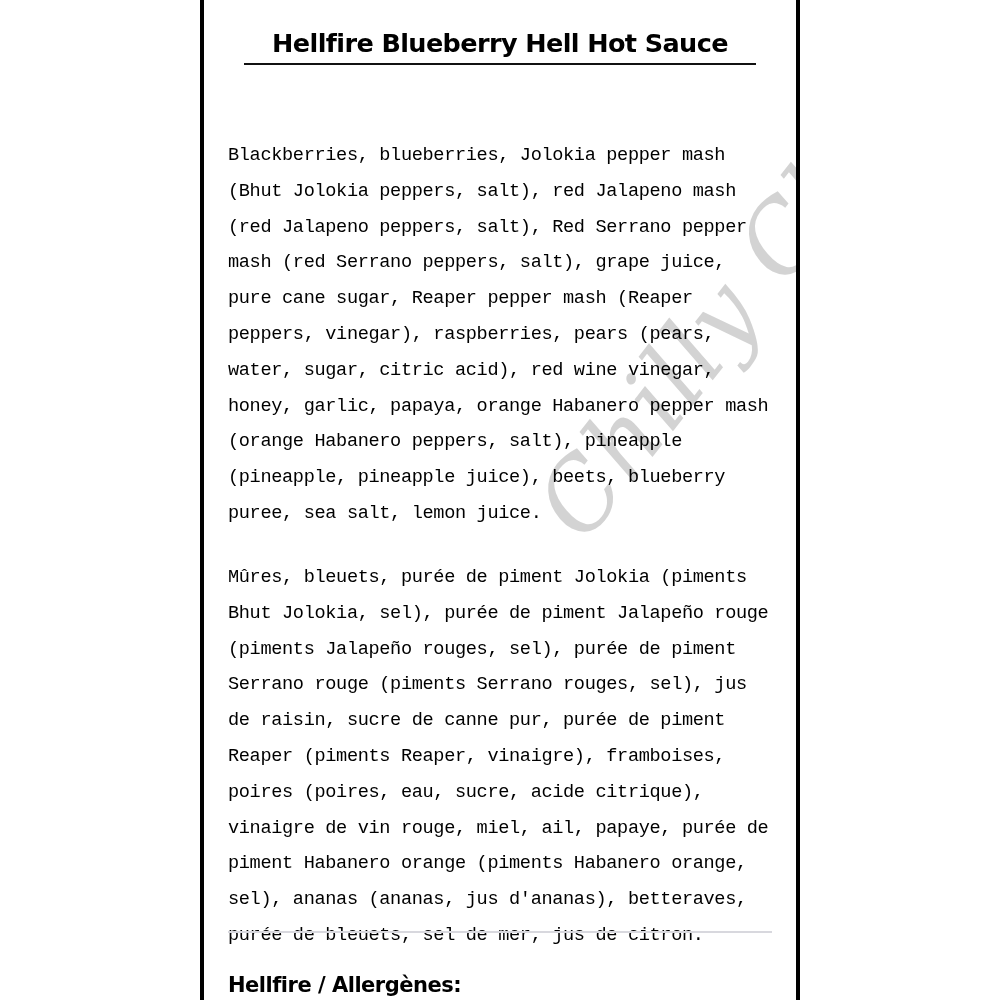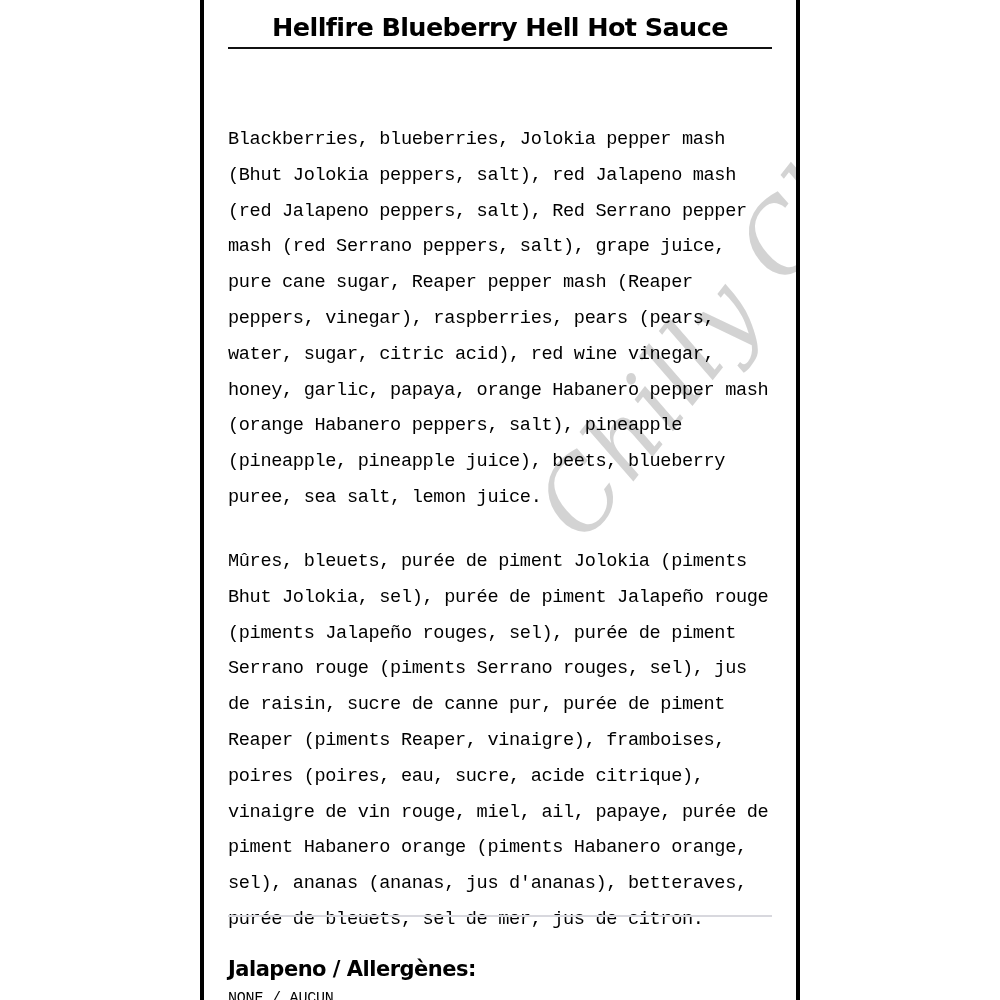--- a/index.html
+++ b/index.html
@@ -30,21 +30,21 @@
       position: absolute;
       left: 24px;
       top: 0;
       width: 544px;
     }
     .title {
       font-family: "DejaVu Sans", sans-serif;
       font-weight: bold;
       font-size: 25.5px;
       text-align: center;
-      margin: 0;
+      margin: 16px;
       padding-top: 11px;
       height: 36px;
       line-height: 32px;
       letter-spacing: -0.6px;
       border-bottom: 2px solid #111;
       white-space: nowrap;
     }
     .section-heading {
       font-family: "DejaVu Sans", sans-serif;
       font-weight: bold;
@@ -128,16 +128,16 @@
 
   <div class="label-inner content-layer">
     <h1 class="title">Hellfire Blueberry Hell Hot Sauce</h1>
 
     <p class="body-text" id="en-body">Blackberries, blueberries, Jolokia pepper mash (Bhut Jolokia peppers, salt), red Jalapeno mash (red Jalapeno peppers, salt), Red Serrano pepper mash (red Serrano peppers, salt), grape juice, pure cane sugar, Reaper pepper mash (Reaper peppers, vinegar), raspberries, pears (pears, water, sugar, citric acid), red wine vinegar, honey, garlic, papaya, orange Habanero pepper mash (orange Habanero peppers, salt), pineapple (pineapple, pineapple juice), beets, blueberry puree, sea salt, lemon juice.</p>
 
     <p class="body-text" id="fr-body">Mûres, bleuets, purée de piment Jolokia (piments Bhut Jolokia, sel), purée de piment Jalapeño rouge (piments Jalapeño rouges, sel), purée de piment Serrano rouge (piments Serrano rouges, sel), jus de raisin, sucre de canne pur, purée de piment Reaper (piments Reaper, vinaigre), framboises, poires (poires, eau, sucre, acide citrique), vinaigre de vin rouge, miel, ail, papaye, purée de piment Habanero orange (piments Habanero orange, sel), ananas (ananas, jus d'ananas), betteraves, purée de bleuets, sel de mer, jus de citron.</p>
 
     <div class="divider"></div>
 
-    <h2 class="section-heading" id="allergen-heading">Jalapeno / Allergènes:</h2>
+    <h2 class="section-heading" id="allergen-heading">Hellfire / Allergènes:</h2>
     <p class="body-text" id="allergen-value">NONE / AUCUN</p>
   </div>
 </div>
 
 </body></html>

